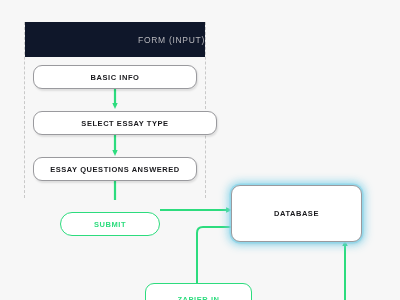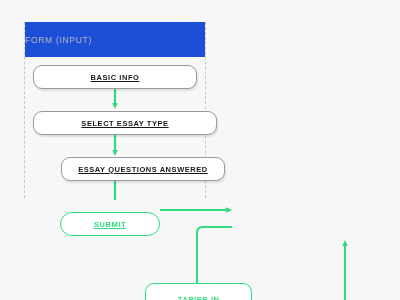--- a/index.html
+++ b/index.html
@@ -46,24 +46,24 @@
     border-right: 1px dashed #c9c9c9;
     z-index: 2;
     box-sizing: border-box;
   }
   .form-header {
     position: absolute;
     left: 0;
     top: 0;
     width: 100%;
     height: 35px;
-    background: #1d4ed8;
+    background: #0f172a;
     display: flex;
     align-items: center;
-    justify-content: flex-start;
+    justify-content: flex-end;
     box-sizing: border-box;
   }
   .form-header-label {
     font-size: 8.5px;
     letter-spacing: 0.7px;
     color: #b9b9bd;
     font-weight: 400;
     white-space: nowrap;
   }
 
@@ -77,21 +77,20 @@
     background: #ffffff;
     z-index: 3;
   }
   .node-label {
     font-size: 7.5px;
     font-weight: 700;
     letter-spacing: 0.55px;
     color: #19191d;
     white-space: nowrap;
     text-align: right;
-    text-decoration: underline;
   }
 
   
   .step {
     border: 1px solid #9a9a9e;
     border-radius: 9px;
     box-shadow: 1px 1.5px 2px rgba(0,0,0,0.10);
   }
 
   
@@ -147,26 +146,29 @@
   </div>
 
   <div class="node step" style="left:33px; top:65px; width:164px; height:24px;">
     <span class="node-label">BASIC INFO</span>
   </div>
 
   <div class="node step" style="left:33px; top:111px; width:184px; height:24px;">
     <span class="node-label">SELECT ESSAY TYPE</span>
   </div>
 
-  <div class="node step" style="left:33px; top:157px; width:164px; height:24px;margin-left:28px;">
+  <div class="node step" style="left:33px; top:157px; width:164px; height:24px;">
     <span class="node-label">ESSAY QUESTIONS ANSWERED</span>
   </div>
 
   <div class="node pill" style="left:60px; top:212px; width:100px; height:24px;">
     <span class="node-label">SUBMIT</span>
   </div>
 
+  <div class="node glow-box" style="left:231px; top:185px; width:131px; height:57px;">
+    <span class="node-label">DATABASE</span>
+  </div>
 
   <div class="node pill" style="left:145px; top:283px; width:107px; height:30px; border-radius:9px;">
     <span class="node-label" style="position:relative; top:1px;">ZAPIER IN</span>
   </div>
 
 </div>
 
 </body></html>

